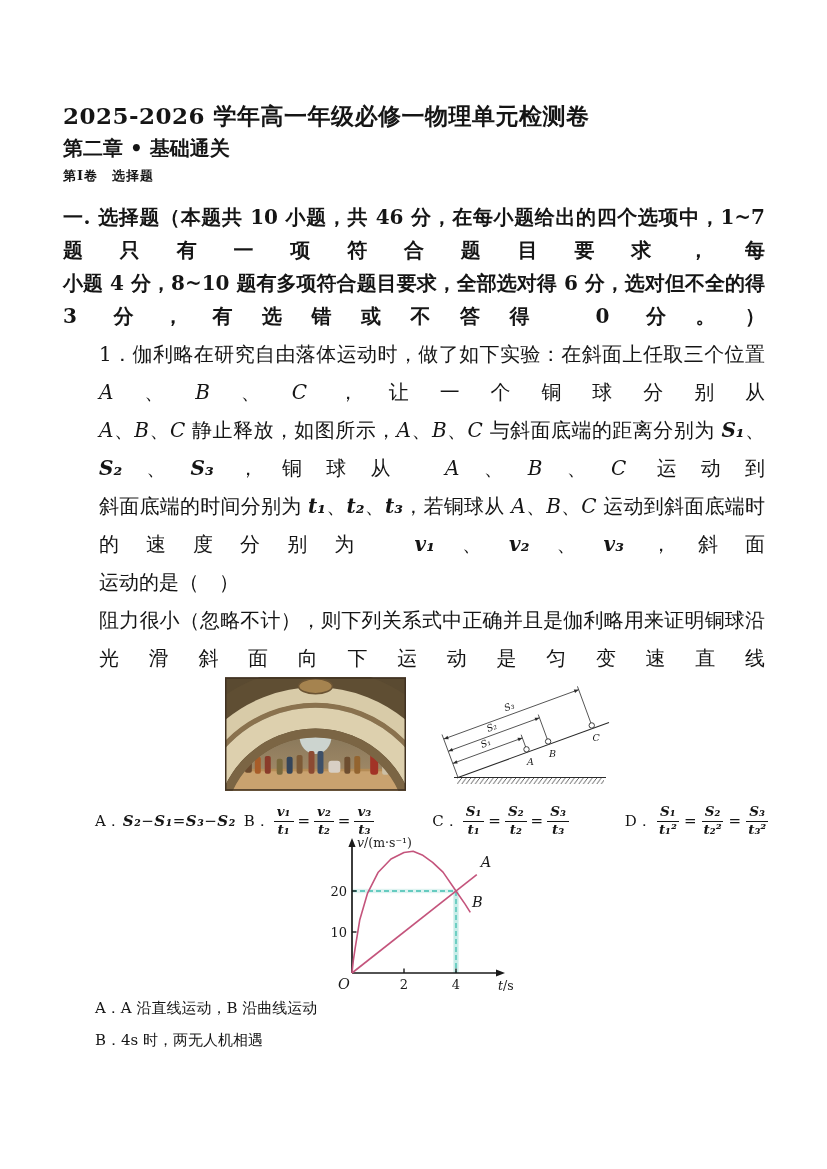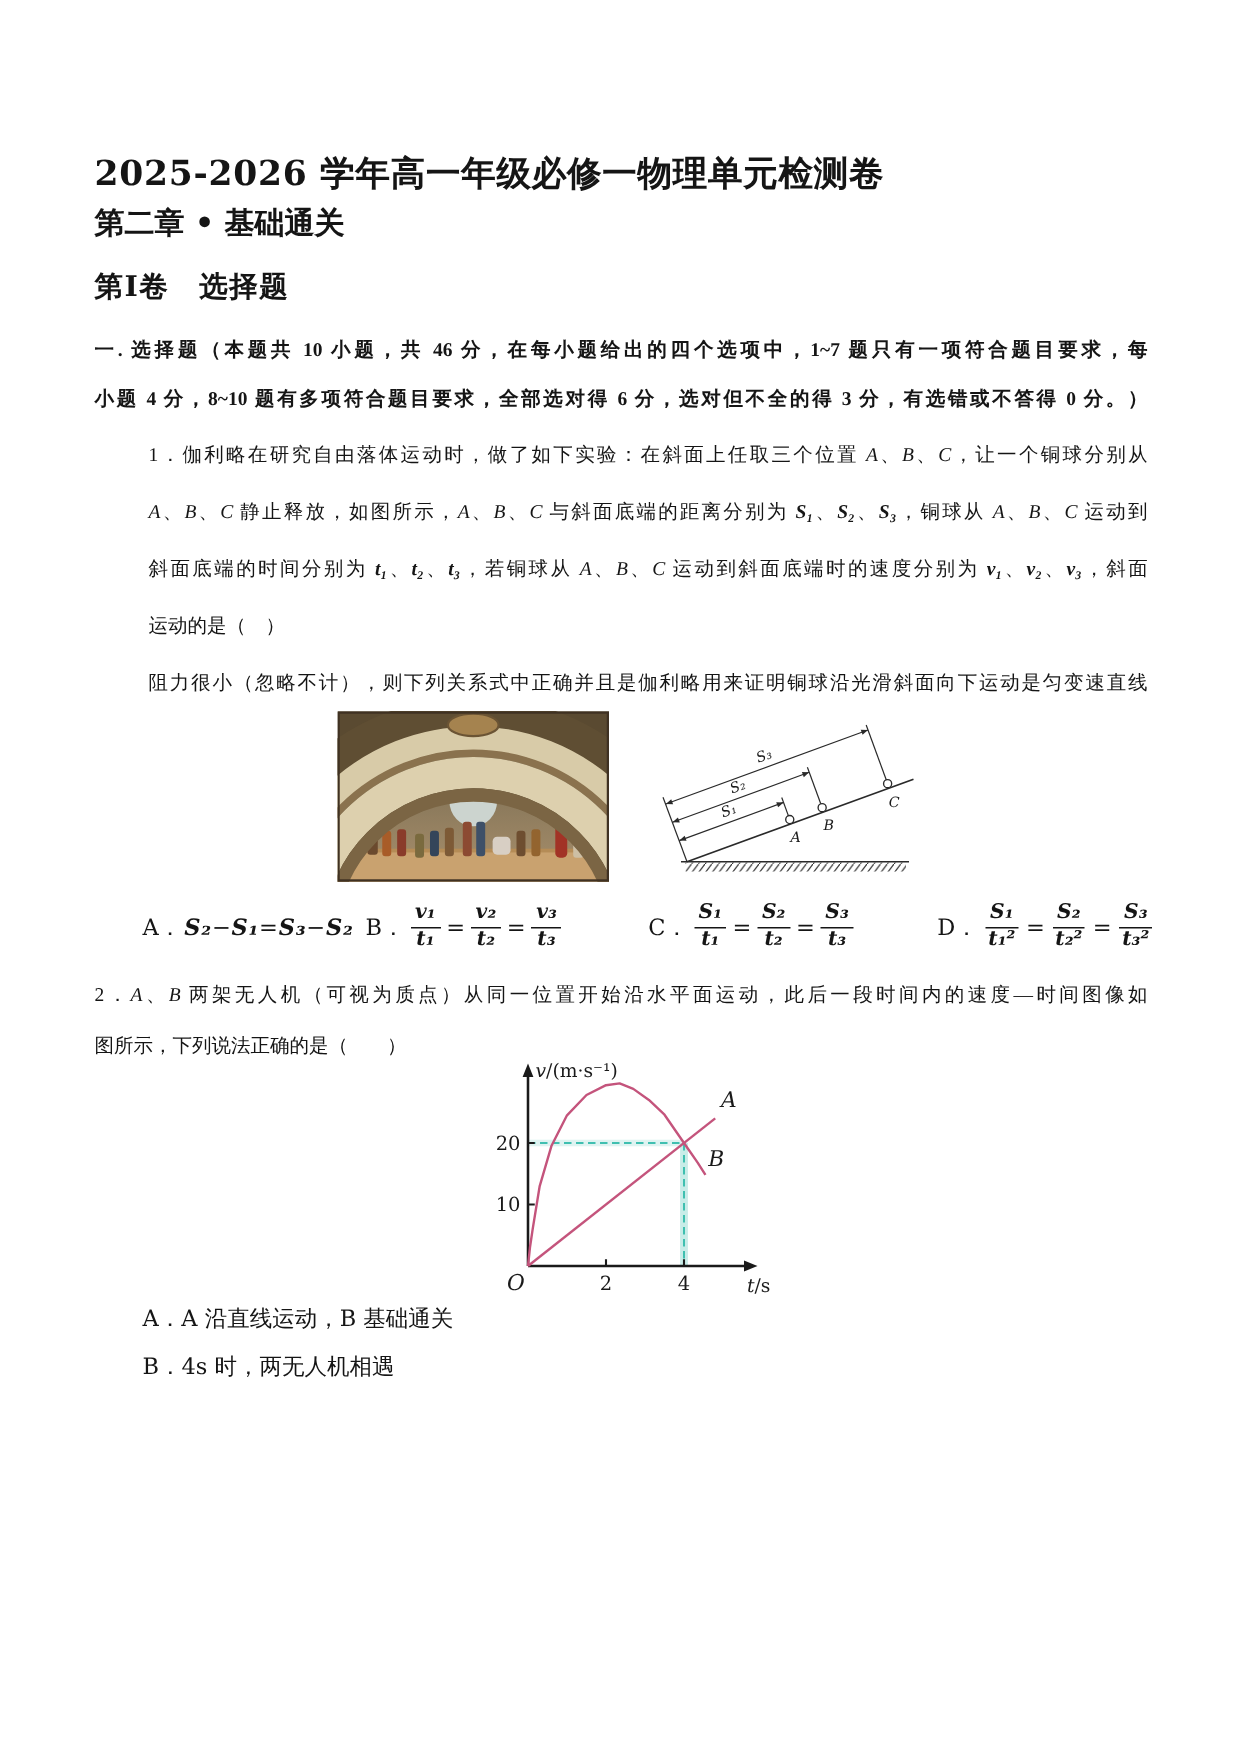--- a/index.html
+++ b/index.html
@@ -3,24 +3,24 @@
 <meta charset="utf-8">
 <style>
   html,body{margin:0;padding:0;background:#ffffff;}
   body{width:827px;height:1169px;overflow:hidden;color:#151515;
        font-family:"DejaVu Serif","Liberation Serif",serif;}
   .page{padding:100px 62px 0 63px;width:702px;}
   .center{text-align:left;}
   .page-title{font-size:23px;font-weight:700;line-height:32px;letter-spacing:.5px;}
   .page-subtitle{font-size:20px;font-weight:700;line-height:28px;margin-top:2px;}
   .exam-meta{font-size:14.5px;line-height:22px;margin-top:12px;color:#222;}
-  .section-heading{font-size:19px;font-weight:700;line-height:26px;margin-top:16px;letter-spacing:1px;}
+  .section-heading{font-size:13px;font-weight:700;line-height:26px;margin-top:1px;letter-spacing:1px;}
   .intro{margin-top:12px;}
   .intro .line{font-weight:700;}
-  .line{font-size:13px;line-height:33px;text-align:justify;text-align-last:justify;font-family:Liberation Serif, serif;}
+  .line{font-size:20px;line-height:33px;text-align:justify;text-align-last:justify;}
   .q .line{line-height:38px;}
   .line.short{text-align-last:left;}
   .q1{margin-top:2px;margin-left:36px;}
   i.v{font-style:italic;font-weight:400;}
   i.vb{font-style:italic;font-weight:700;}
   .figures{margin-top:0;margin-left:162px;display:flex;align-items:flex-start;gap:28px;height:116px;}
   .q1-options{margin-top:6px;padding-left:32px;display:flex;align-items:center;font-size:15px;height:44px;}
   .q1-option{display:inline-flex;align-items:center;}
   .q1-option:nth-child(2){margin-left:8px;}
   .q1-option:nth-child(3){margin-left:56px;}
@@ -199,24 +199,20 @@
           <span class="den"><i class="vb">t₂²</i></span>
         </span>
         <span class="eq">=</span>
         <span class="frac">
           <span class="num"><i class="vb">S₃</i></span>
           <span class="den"><i class="vb">t₃²</i></span>
         </span>
       </span>
     </div>
 
-  <div class="q q2">
-    <div class="line">2．<i class="v">A</i>、<i class="v">B</i> 两架无人机（可视为质点）从同一位置开始沿水平面运动，此后一段时间内的速度—时间图像如</div>
-    <div class="line short">图所示，下列说法正确的是（　　）</div>
-  </div>
 
   <div class="graph-wrap">
     <svg id="vt-graph" width="200" height="165" viewBox="0 0 200 165">
         <rect x="32" y="55.8" width="104" height="4.4" fill="#dff3f1"></rect>
         <rect x="133.4" y="58" width="5.2" height="82" fill="#c8ece8"></rect>
         <line x1="32" y1="58" x2="136" y2="58" stroke="#3fbfb0" stroke-width="1.3" stroke-dasharray="5 3"></line>
         <line x1="136" y1="58" x2="136" y2="140" stroke="#3fbfb0" stroke-width="1.3" stroke-dasharray="5 3"></line>
         <line x1="32" y1="140" x2="178" y2="140" stroke="#1a1a1a" stroke-width="1.7"></line>
         <line x1="32" y1="140" x2="32" y2="12" stroke="#1a1a1a" stroke-width="1.7"></line>
         <polygon points="185,140 176,136.4 176,143.6" fill="#1a1a1a"></polygon>
@@ -233,17 +229,17 @@
         <text x="160.70000000000002" y="34.22000000000001" font-size="14.5" font-style="italic" fill="#1a1a1a">A</text>
         <polyline points="32,140 33.3,127.7 35.12,115.4 39.8,86.7 47.6,60.05000000000001 58,39.55000000000001 71,26.02000000000001 84,19.460000000000022 93.1,18.230000000000018 102.2,21.92 112.60000000000001,29.30000000000001 123,39.14 136,58 145.1,71.12 150.3,79.32" fill="none" stroke="#c4547c" stroke-width="1.6" stroke-linejoin="round"></polyline>
         <text x="152.12" y="73.58000000000001" font-size="14.5" font-style="italic" fill="#1a1a1a">B</text>
         <text x="18" y="156" font-size="14.5" font-style="italic" fill="#1a1a1a">O</text>
         <text x="37" y="14" font-size="12.5" fill="#1a1a1a"><tspan font-style="italic">v</tspan><tspan>/(m·s⁻¹)</tspan></text>
         <text x="178" y="157" font-size="12.5" fill="#1a1a1a"><tspan font-style="italic">t</tspan><tspan>/s</tspan></text>
       </svg>
   </div>
 
   <div class="q2-options">
-      <div class="opt-line">A．A 沿直线运动，B 基础通关</div>
+      <div class="opt-line">A．A 沿直线运动，B 沿曲线运动</div>
       <div class="opt-line">B．4s 时，两无人机相遇</div>
     </div>
 
 </div>
 
 </body></html>

